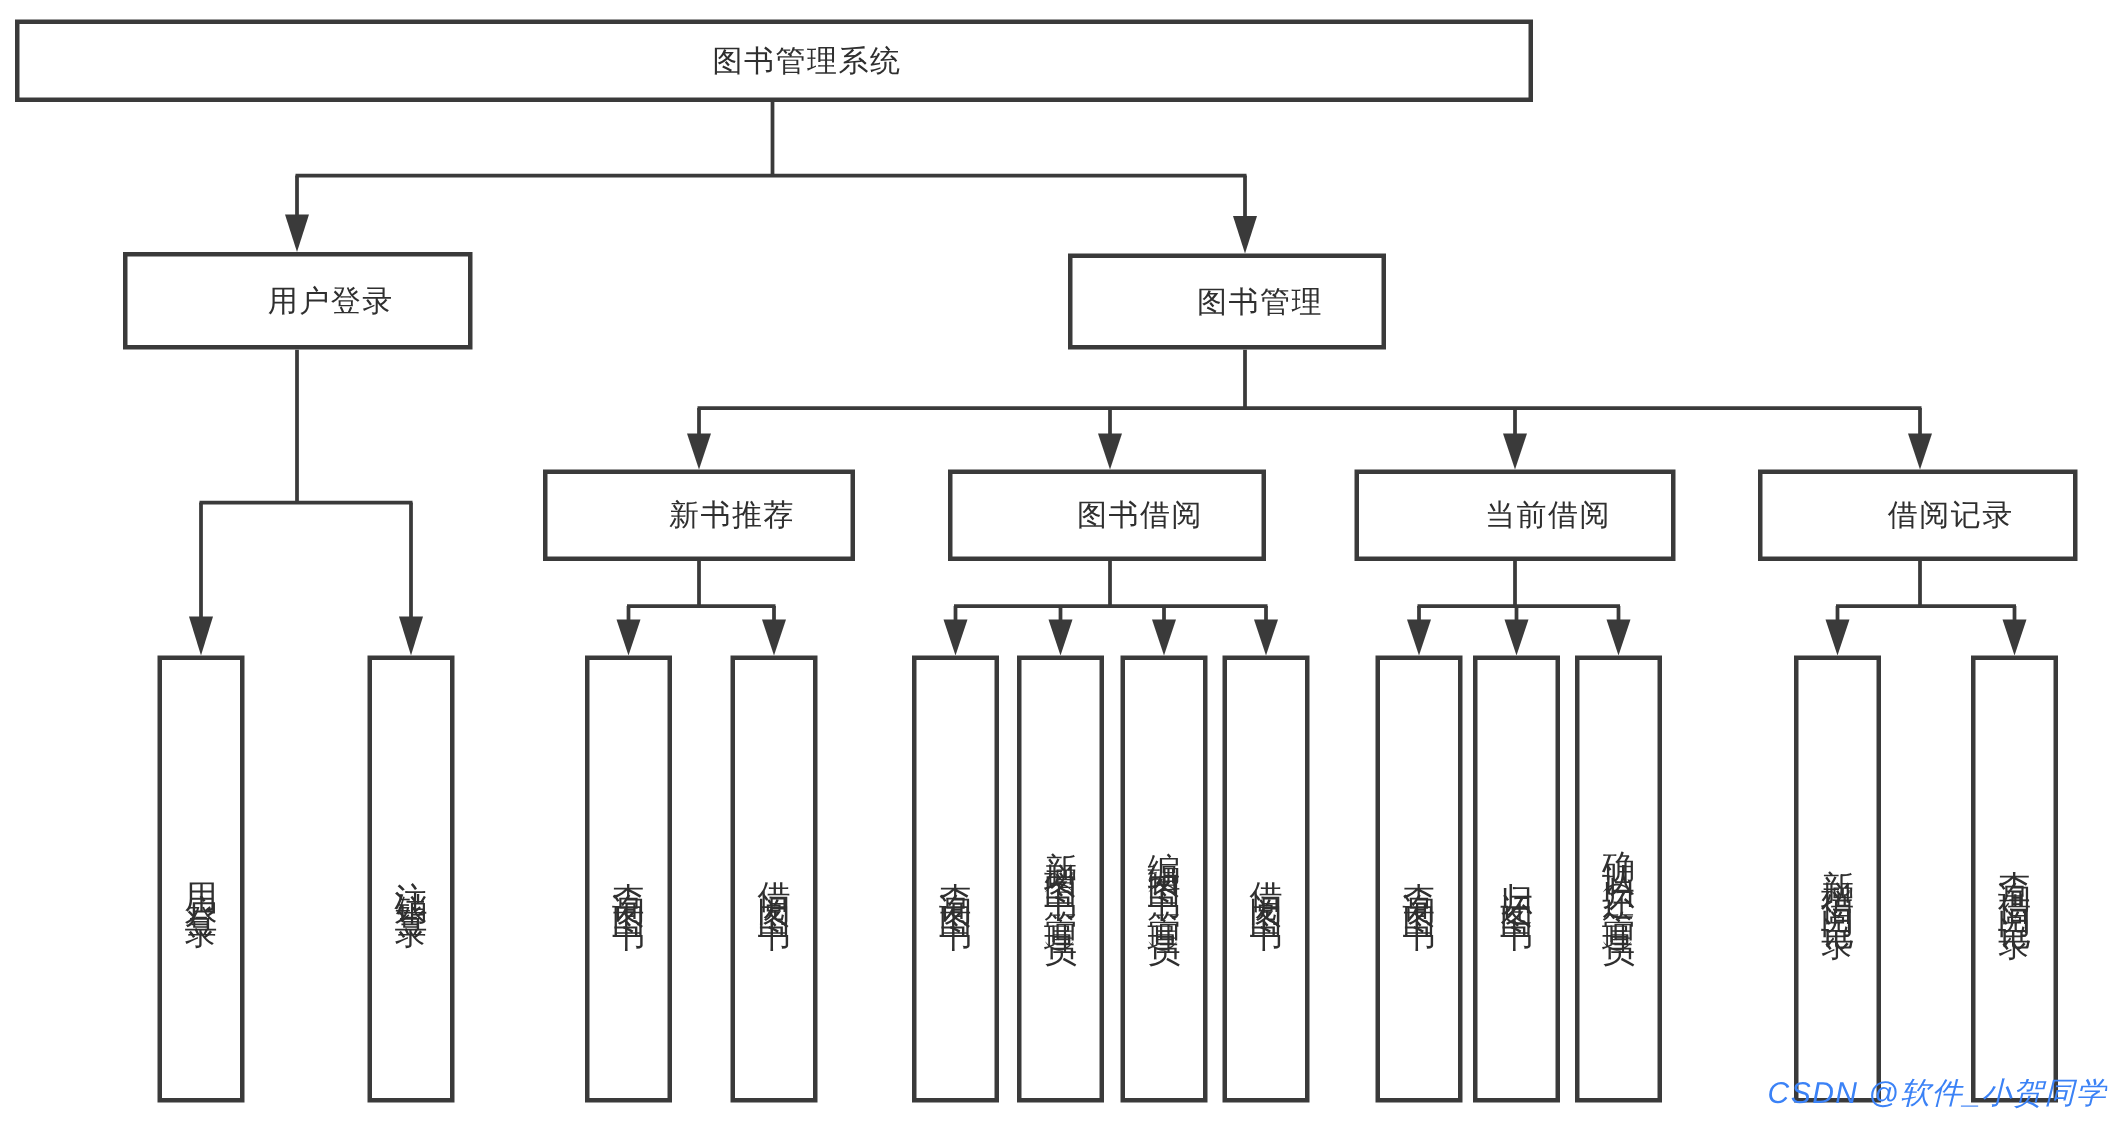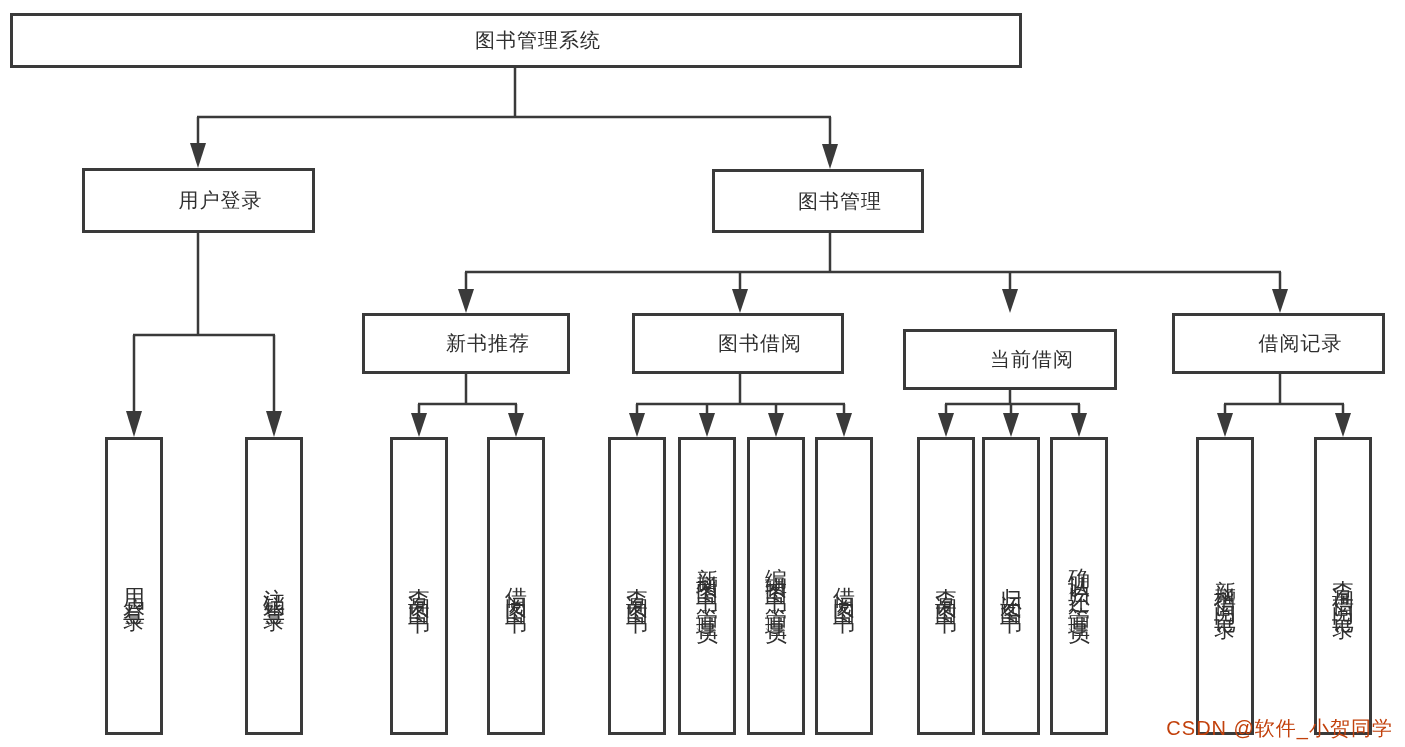--- a/index.html
+++ b/index.html
@@ -24,25 +24,26 @@
     writing-mode:vertical-rl;
     text-orientation:mixed;
     font-size:22px;
     letter-spacing:8px;
     line-height:1;
     color:#2f2f2f;
     white-space:nowrap;
   }
   #watermark{
     position:absolute;
-    right:12px;bottom:5px;
+    right:0;bottom:5px;
     font-size:20px;
     letter-spacing:1px;
-    color:#c2410c;
+    color:#3b82f6;
     font-family:"Liberation Sans","DejaVu Sans",sans-serif;
+    font-style:italic;
   }
 </style>
 </head>
 <body>
 
 <div id="canvas">
 
   <svg id="connectors" viewBox="0 0 1405 747" xmlns="http://www.w3.org/2000/svg">
     <g stroke="#3a3a3a" stroke-width="2.5" fill="none">
 
@@ -126,21 +127,21 @@
   <div class="node h-node" style="left:712px;top:169px;width:212px;height:64px;">
     <span>图书管理</span>
   </div>
 
   <div class="node h-node" style="left:362px;top:313px;width:208px;height:61px;">
     <span>新书推荐</span>
   </div>
   <div class="node h-node" style="left:632px;top:313px;width:212px;height:61px;">
     <span>图书借阅</span>
   </div>
-  <div class="node h-node" style="left:903px;top:313px;width:214px;height:61px;margin-top:16px;">
+  <div class="node h-node" style="left:903px;top:313px;width:214px;height:61px;">
     <span>当前借阅</span>
   </div>
   <div class="node h-node" style="left:1172px;top:313px;width:213px;height:61px;">
     <span>借阅记录</span>
   </div>
 
   <div class="node v-node" style="left:105px;top:437px;width:58px;height:298px;">
     <span>用户登录</span>
   </div>
   <div class="node v-node" style="left:245px;top:437px;width:58px;height:298px;">

